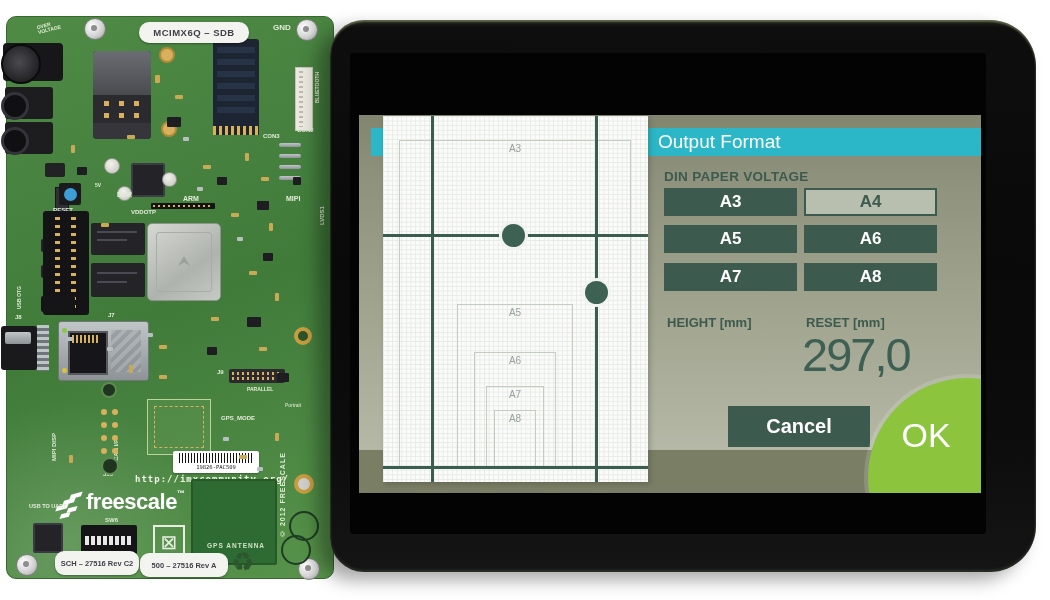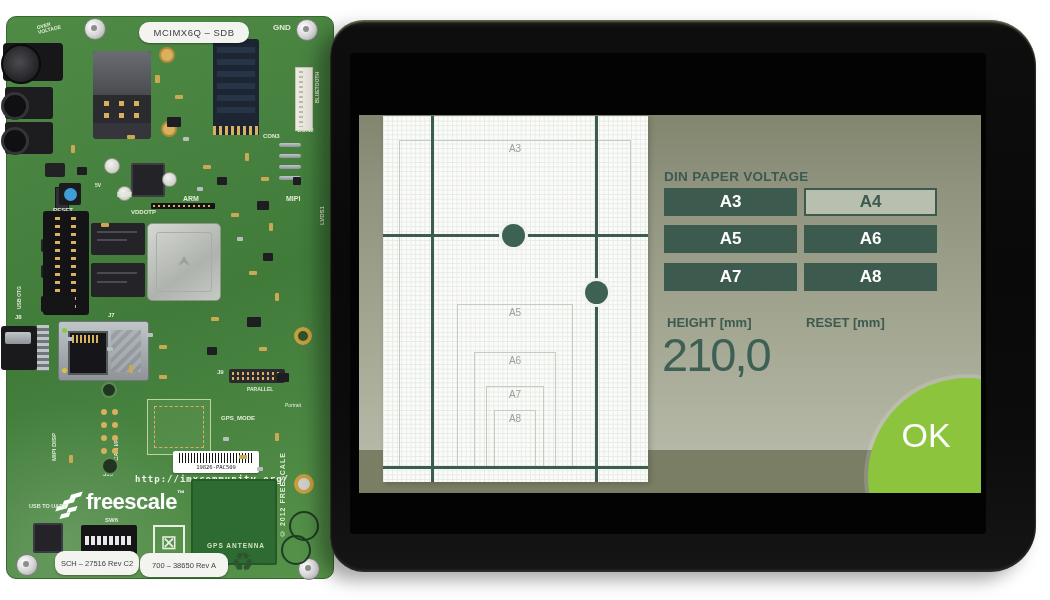--- a/index.html
+++ b/index.html
@@ -7,21 +7,21 @@
          font-family:"Liberation Sans",sans-serif;}
   .abs{position:absolute;}
 
   
   .board{position:absolute;left:6px;top:16px;width:326px;height:561px;border-radius:10px;
     background:linear-gradient(160deg,#4f8b45 0%,#478240 28%,#407b3a 52%,#4c8843 78%,#579349 100%);
     border:1px solid #39672f;}
   .board .light{position:absolute;left:0;top:380px;width:200px;height:181px;border-radius:10px;
     background:radial-gradient(circle at 30% 80%,rgba(255,255,255,0.14),transparent 70%);}
   .sticker{position:absolute;background:#f3f3f0;border-radius:10px;box-shadow:0 1px 2px rgba(0,0,0,.35);
-    display:flex;align-items:center;justify-content:center;color:#41414a;font-weight:normal;}
+    display:flex;align-items:center;justify-content:center;color:#41414a;font-weight:bold;}
   .pcb-label{position:absolute;color:#e3ecd8;font-weight:bold;white-space:nowrap;line-height:1.05;}
   .vert{writing-mode:vertical-rl;transform:rotate(180deg);}
   .screw{position:absolute;width:20px;height:20px;border-radius:50%;
     background:radial-gradient(circle at 35% 35%,#ffffff,#d3d3d3 55%,#9a9a9a);border:1px solid #7d7d7d;}
   .screw i{position:absolute;left:6px;top:6px;width:6px;height:6px;border-radius:50%;background:#8d8d8d;display:block;}
   .goldring{position:absolute;border-radius:50%;border:4px solid #c89d3f;background:#2c5429;}
   .chip{position:absolute;background:#232328;border-radius:2px;}
   .via{position:absolute;border-radius:50%;background:#1f3520;border:2px solid #5d8a50;}
   .ind{position:absolute;border-radius:50%;background:radial-gradient(circle at 40% 35%,#f2f2ee,#c3c3bc);border:1px solid #97978f;}
   .deco div{position:absolute;border-radius:1px;}
@@ -238,21 +238,21 @@
     </div>
     <div class="abs" style="left:224px;top:532px;font-size:26px;line-height:1;color:#2c5530;">♻</div>
     <div class="stampcircle" style="left:282px;top:494px;width:26px;height:26px;"></div>
     <div class="stampcircle" style="left:274px;top:518px;width:26px;height:26px;"></div>
     <span class="pcb-label vert" style="left:272px;top:400px;font-size:7px;height:120px;letter-spacing:1px;">© 2012 FREESCALE</span>
 
     <div class="sticker" style="left:132px;top:5px;width:110px;height:21px;font-size:9.5px;letter-spacing:.5px;">MCIMX6Q – SDB</div>
     <span class="pcb-label" style="left:266px;top:7px;font-size:8px;">GND</span>
     <span class="pcb-label" style="left:30px;top:4px;font-size:5px;width:34px;white-space:normal;transform:rotate(-14deg);display:block;">OVER VOLTAGE</span>
     <div class="sticker" style="left:48px;top:534px;width:84px;height:24px;font-size:7.5px;border-radius:9px;">SCH – 27516 Rev C2</div>
-    <div class="sticker" style="left:133px;top:536px;width:88px;height:24px;font-size:7.5px;border-radius:9px;">700 – 38650 Rev A</div>
+    <div class="sticker" style="left:133px;top:536px;width:88px;height:24px;font-size:7.5px;border-radius:9px;">500 – 27516 Rev A</div>
 
     <div class="deco">
       <div style="left:148px;top:58px;width:5px;height:8px;background:#c9a953;"></div>
       <div style="left:168px;top:78px;width:8px;height:4px;background:#c9a953;"></div>
       <div style="left:196px;top:148px;width:8px;height:4px;background:#c9a953;"></div>
       <div style="left:238px;top:136px;width:4px;height:8px;background:#c9a953;"></div>
       <div style="left:254px;top:160px;width:8px;height:4px;background:#c9a953;"></div>
       <div style="left:224px;top:196px;width:8px;height:4px;background:#c9a953;"></div>
       <div style="left:262px;top:206px;width:4px;height:8px;background:#c9a953;"></div>
       <div style="left:120px;top:118px;width:8px;height:4px;background:#c9a953;"></div>
@@ -287,20 +287,23 @@
       <div style="left:100px;top:330px;width:6px;height:4px;background:#b9bec2;"></div>
     </div>
   </div>
 
   <div class="tablet">
     <div class="glass">
       <div class="content">
 
         <div class="footer-strip"></div>
 
+        <div class="titlebar">
+          <span>Output Format</span>
+        </div>
 
         <div class="preview">
           <div class="fmt-rect" style="left:16px;top:24px;width:232px;height:328px;"></div>
           <div class="fmt-rect" style="left:74px;top:188px;width:116px;height:164px;"></div>
           <div class="fmt-rect" style="left:91px;top:236px;width:82px;height:116px;"></div>
           <div class="fmt-rect" style="left:103px;top:270px;width:58px;height:82px;"></div>
           <div class="fmt-rect" style="left:111px;top:294px;width:42px;height:58px;"></div>
 
           <span class="fmt-label" style="left:132px;top:27px;">A3</span>
           <span class="fmt-label" style="left:132px;top:123px;">A4</span>
@@ -322,22 +325,23 @@
 
         <div class="fmt-btn" style="left:305px;top:73px;">A3</div>
         <div class="fmt-btn selected" style="left:445px;top:73px;">A4</div>
         <div class="fmt-btn" style="left:305px;top:110px;">A5</div>
         <div class="fmt-btn" style="left:445px;top:110px;">A6</div>
         <div class="fmt-btn" style="left:305px;top:148px;">A7</div>
         <div class="fmt-btn" style="left:445px;top:148px;">A8</div>
 
         <div class="dim-label" style="left:308px;top:200px;">HEIGHT [mm]</div>
         <div class="dim-label" style="left:447px;top:200px;">RESET [mm]</div>
-        <div class="dim-value" style="left:303px;top:216px;">210,0</div>
-
+        <div class="dim-value" style="left:443px;top:216px;">297,0</div>
+
+        <div class="cancel-btn">Cancel</div>
         <div class="ok-btn">
           <span>OK</span>
         </div>
 
       </div>
     </div>
   </div>
 
 </div>
 

